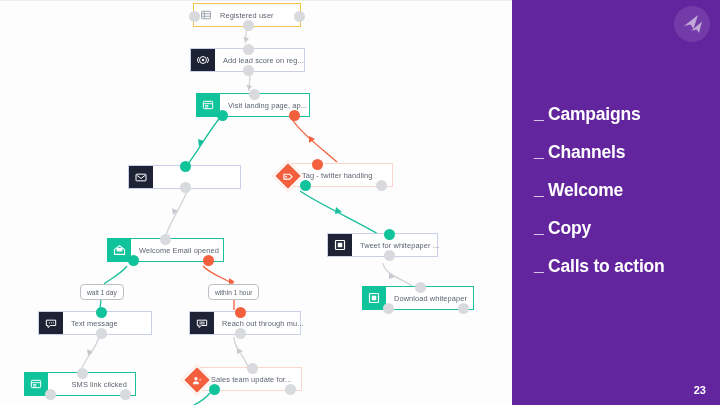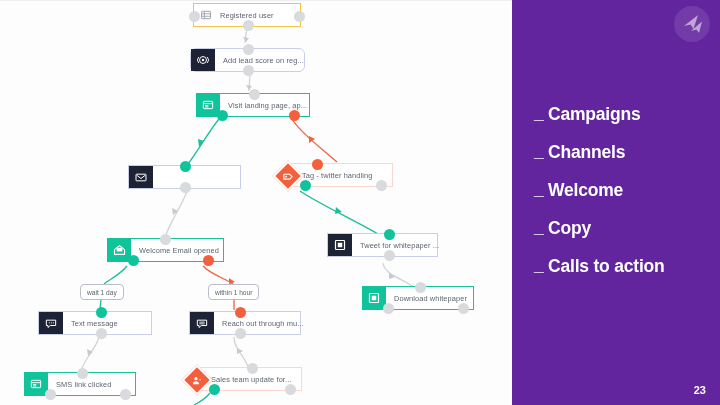--- a/index.html
+++ b/index.html
@@ -33,21 +33,21 @@
     box-sizing:border-box;
   }
   .node .lbl{
     display:flex;align-items:center;
     padding:0 8px;white-space:nowrap;
     font-size:7.4px;color:#5c6370;letter-spacing:.1px;
   }
 
   
   .n-dark  .ic{background:#1e2235;}
-  .n-teal  { border-color:#18c39a; }
+  .n-teal  { border-color:#18c39a;justify-content:space-between; }
   .n-teal  .ic{background:#11c39a;margin:-1px 0 -1px -1px;height:calc(100% + 2px);}
   .n-amber { border:1.5px solid #f5c34b; }
   .n-amber .ic{background:transparent;}
   .n-amber .lbl{padding-left:2px;}
   .n-orange{ border-color:#fbd6cc; }
 
   
   .diamond{
     position:absolute;width:22px;height:22px;left:-11px;top:1px;
     background:#f4603e;transform:rotate(45deg);
@@ -158,21 +158,21 @@
         <svg width="10" height="10" viewBox="0 0 16 16">
             <rect x="1" y="2" width="14" height="12" rx="1" fill="none" stroke="#9aa2ae" stroke-width="1.6"></rect>
             <line x1="1" y1="6" x2="15" y2="6" stroke="#9aa2ae" stroke-width="1.4"></line>
             <line x1="1" y1="10" x2="15" y2="10" stroke="#9aa2ae" stroke-width="1.4"></line>
             <line x1="5.5" y1="2" x2="5.5" y2="14" stroke="#9aa2ae" stroke-width="1.4"></line>
           </svg>
       </span>
       <span class="lbl">Registered user</span>
     </div>
 
-    <div class="node n-dark" style="left:190px;top:47px;width:115px;border-radius:6px;">
+    <div class="node n-dark" style="left:190px;top:47px;width:115px;">
       <span class="port t gray" style="left:52px;"></span>
       <span class="port b gray" style="left:52px;"></span>
       <span class="ic">
         <svg width="12" height="12" viewBox="0 0 18 18">
             <circle cx="9" cy="9" r="5.2" fill="none" stroke="#ffffff" stroke-width="1.5"></circle>
             <circle cx="9" cy="9" r="1.8" fill="#ffffff"></circle>
             <path d="M2.5 4.5 A7 7 0 0 0 2.5 13.5" fill="none" stroke="#ffffff" stroke-width="1.4"></path>
             <path d="M15.5 4.5 A7 7 0 0 1 15.5 13.5" fill="none" stroke="#ffffff" stroke-width="1.4"></path>
           </svg>
       </span>

